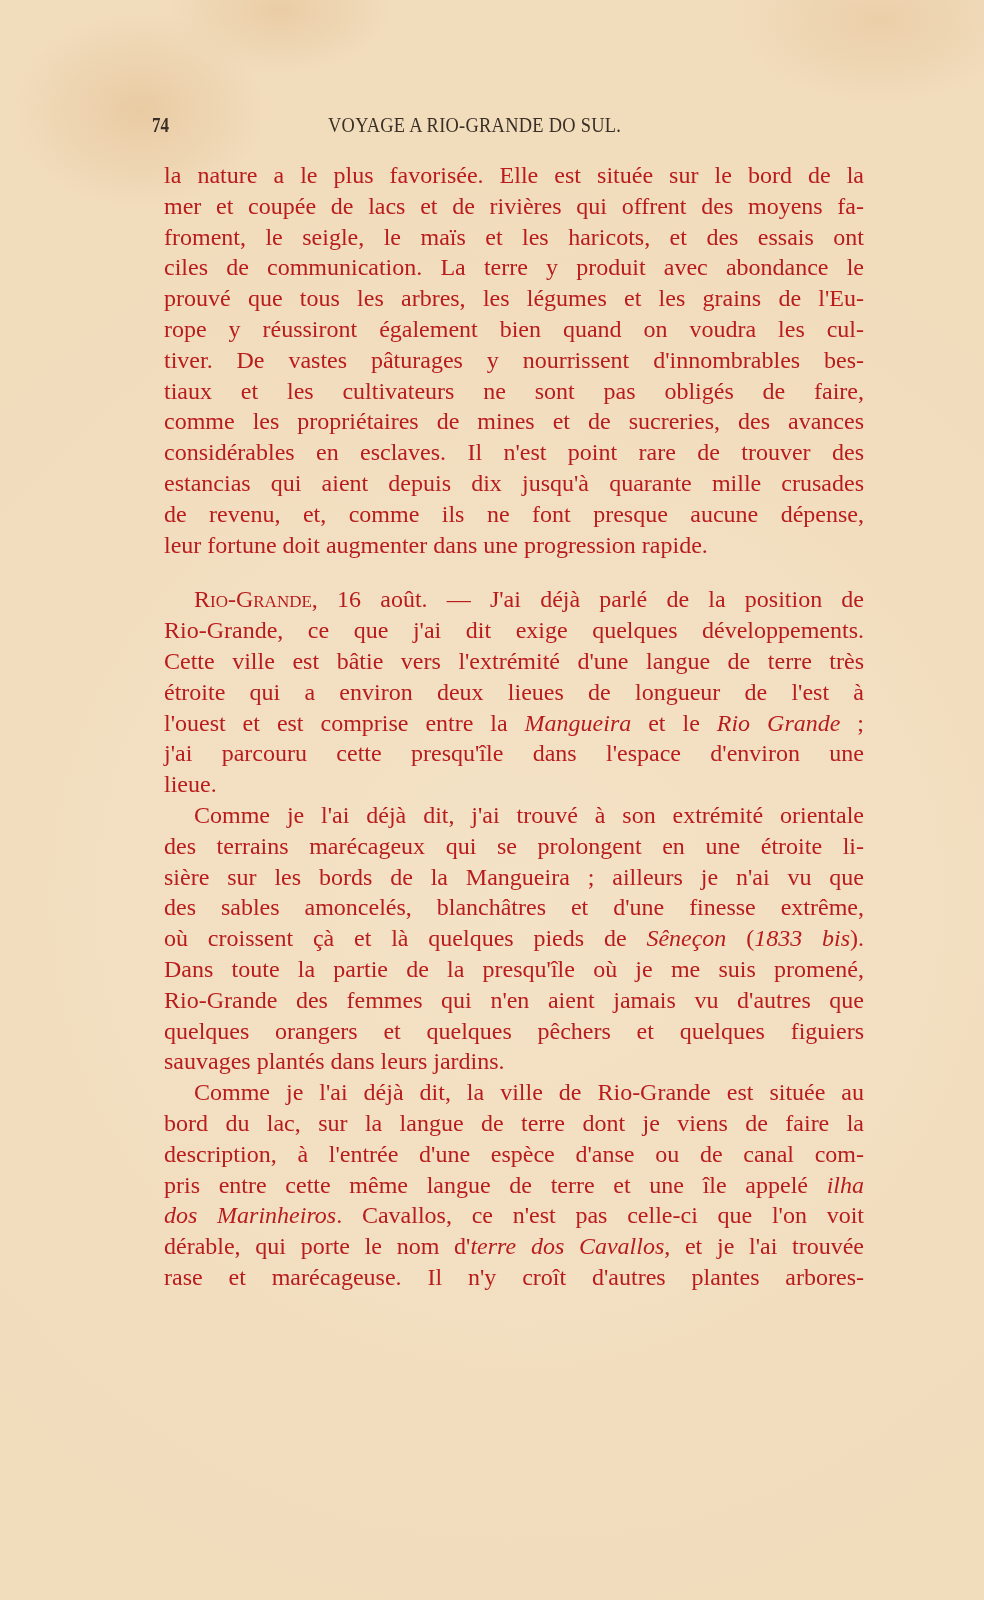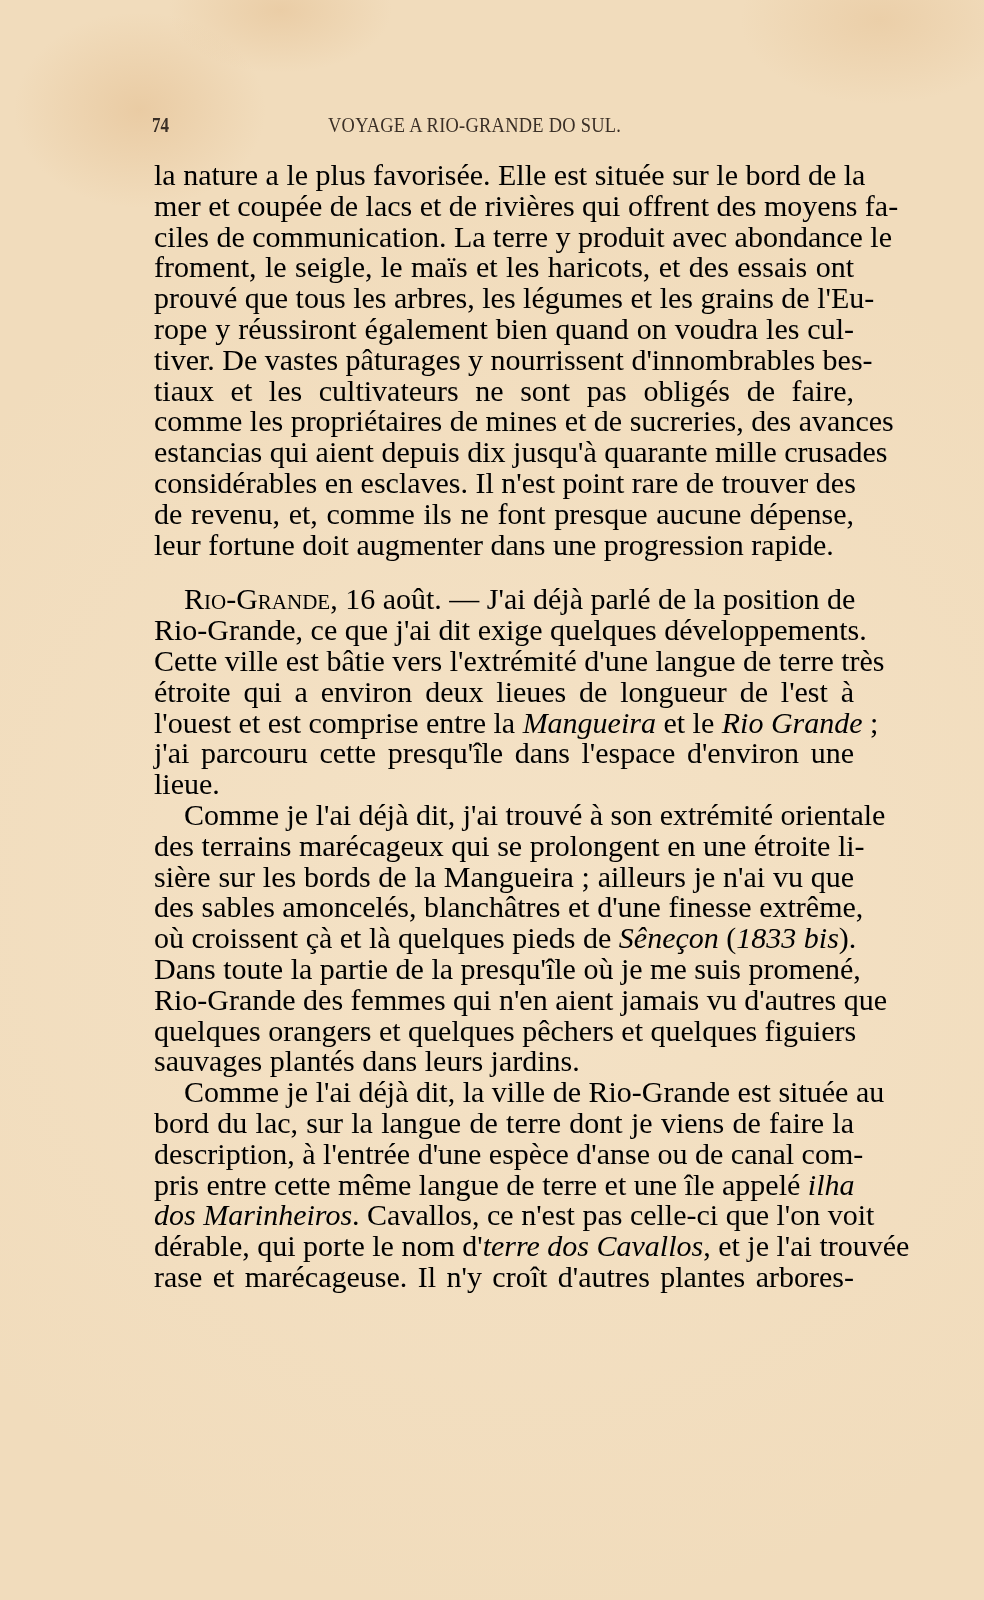--- a/index.html
+++ b/index.html
@@ -23,25 +23,25 @@
     position: absolute; left: 0; top: 0;
     font-family: "Liberation Serif", serif; font-weight: bold; font-size: 20px;
     transform: scaleX(0.85); transform-origin: left top;
   }
   .running-title {
     position: absolute; left: 176px; top: 0;
     font-family: "Liberation Serif", serif; font-size: 20px; letter-spacing: 0.3px;
     transform: scaleX(0.92); transform-origin: left top;
   }
   .body-text {
-    position: absolute; left: 154px; top: 160px; width: 700px;
+    position: absolute; left: 164px; top: 160px; width: 700px;
     font-family: "Liberation Serif", serif;
-    font-size: 30px;
+    font-size: 24px;
     line-height: 30.8px;
-    color: #000000;
+    color: #b91c1c;
   }
   .line {
     display: block; white-space: nowrap;
     text-align: justify; text-align-last: justify;
     height: 30.8px;
   }
   .line.last { text-align-last: left; }
   .line.indent { padding-left: 30px; }
   .gap { height: 24px; }
   .sc { font-variant: small-caps; }
@@ -55,29 +55,29 @@
   <div class="running-head">
     <span class="page-number">74</span>
     <span class="running-title">VOYAGE A RIO-GRANDE DO SUL.</span>
   </div>
 
   <div class="body-text">
 
     <div>
       <span class="line">la nature a le plus favorisée. Elle est située sur le bord de la</span>
       <span class="line">mer et coupée de lacs et de rivières qui offrent des moyens fa-</span>
+      <span class="line">froment, le seigle, le maïs et les haricots, et des essais ont</span>
       <span class="line">ciles de communication. La terre y produit avec abondance le</span>
-      <span class="line">froment, le seigle, le maïs et les haricots, et des essais ont</span>
       <span class="line">prouvé que tous les arbres, les légumes et les grains de l'Eu-</span>
       <span class="line">rope y réussiront également bien quand on voudra les cul-</span>
       <span class="line">tiver. De vastes pâturages y nourrissent d'innombrables bes-</span>
       <span class="line">tiaux et les cultivateurs ne sont pas obligés de faire,</span>
       <span class="line">comme les propriétaires de mines et de sucreries, des avances</span>
+      <span class="line">considérables en esclaves. Il n'est point rare de trouver des</span>
       <span class="line">estancias qui aient depuis dix jusqu'à quarante mille crusades</span>
-      <span class="line">considérables en esclaves. Il n'est point rare de trouver des</span>
       <span class="line">de revenu, et, comme ils ne font presque aucune dépense,</span>
       <span class="line last">leur fortune doit augmenter dans une progression rapide.</span>
     </div>
 
     <div class="gap"></div>
 
     <div>
       <span class="line indent"><span class="sc">Rio-Grande,</span> <span>16 août. —</span><span> J'ai déjà parlé de la position de</span></span>
       <span class="line">Rio-Grande, ce que j'ai dit exige quelques développements.</span>
       <span class="line">Cette ville est bâtie vers l'extrémité d'une langue de terre très</span>

